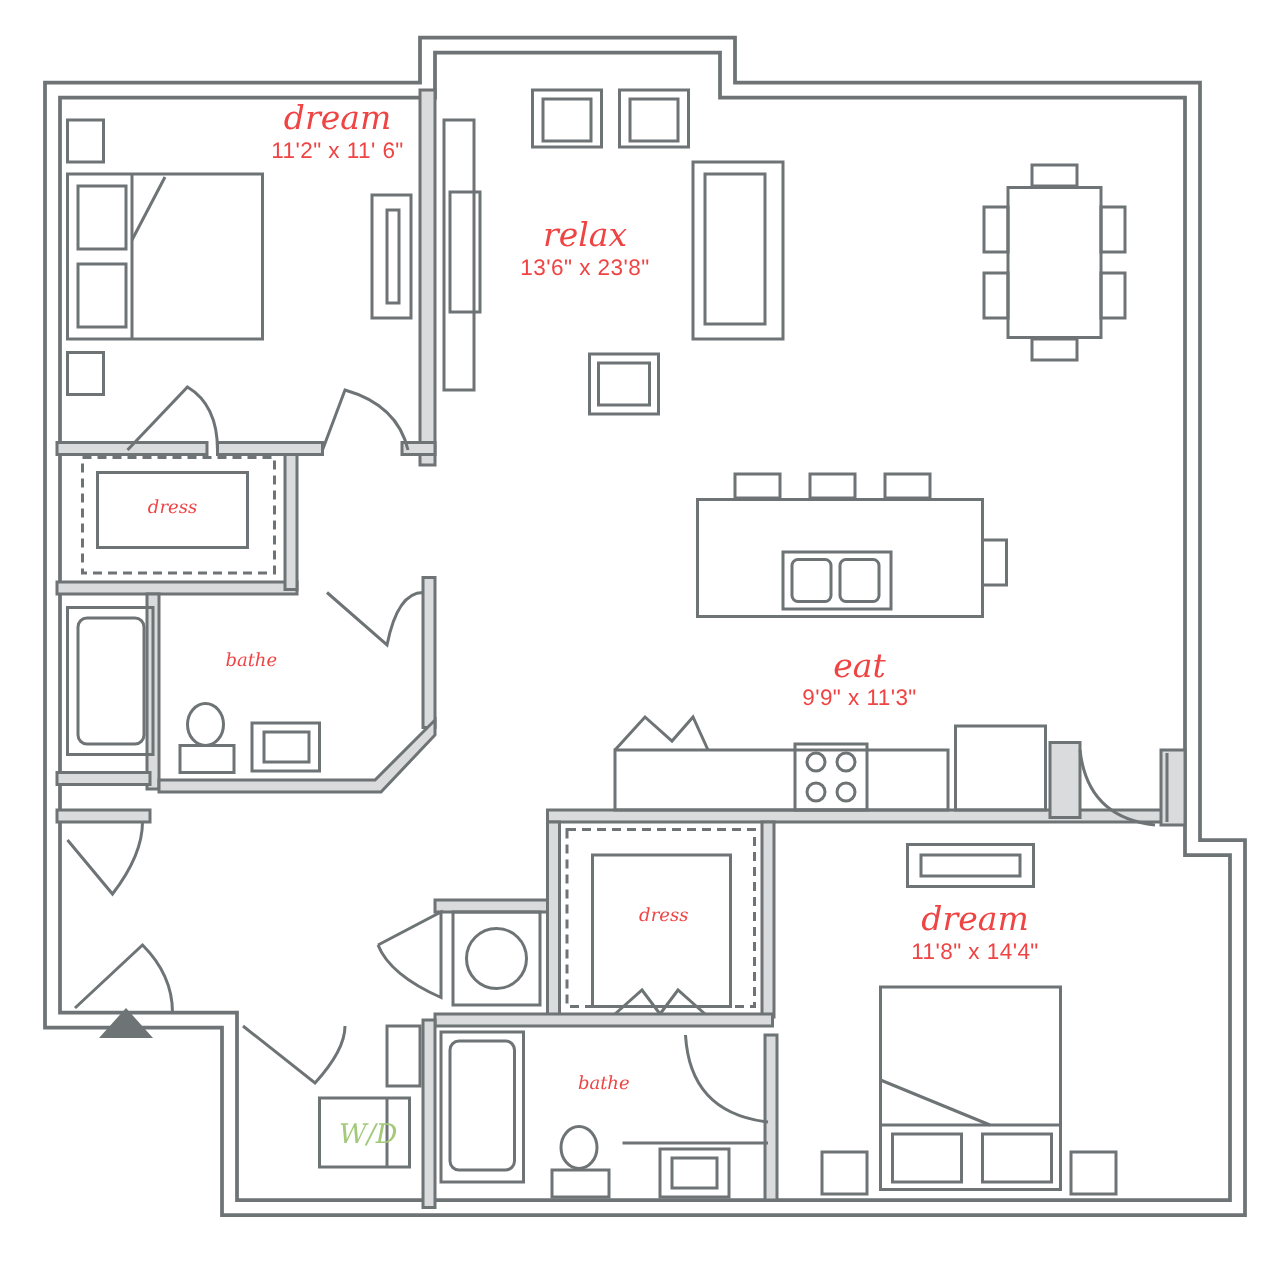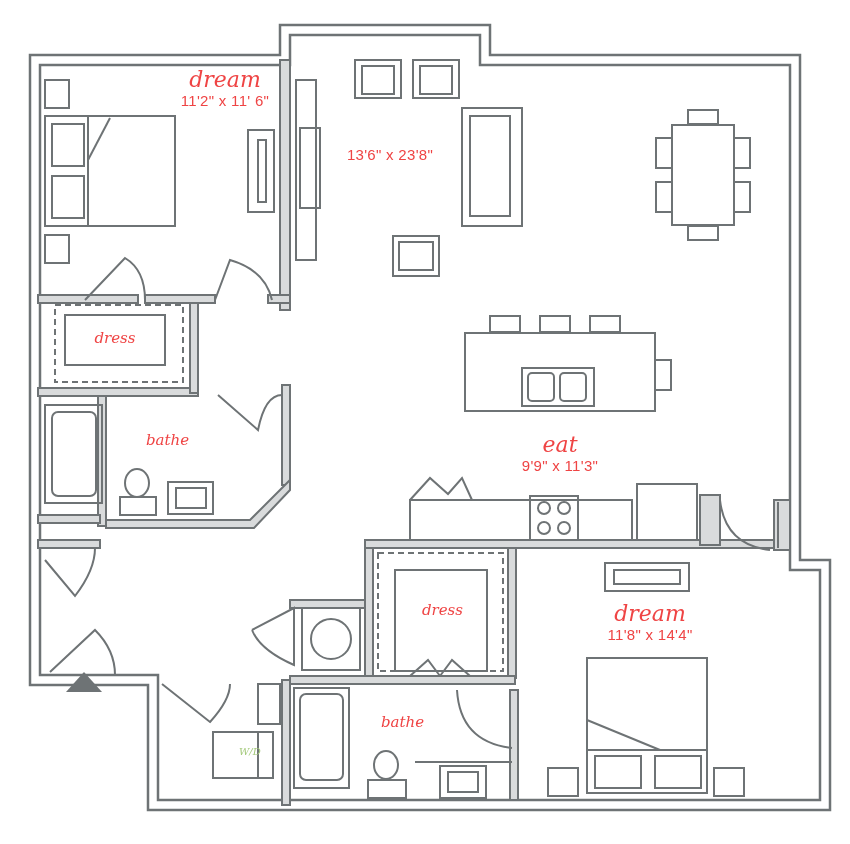--- a/index.html
+++ b/index.html
@@ -1,22 +1,22 @@
 <!DOCTYPE html>
 <html><head>
 <meta charset="utf-8">
 <style>
   html, body { margin:0; padding:0; background:#ffffff; }
   body { width:850px; height:844px; position:relative; overflow:hidden; font-family:"Liberation Sans", sans-serif; }
   svg { position:absolute; left:0; top:0; }
   .lbl { position:absolute; text-align:center; color:#ef4444; pointer-events:none; }
   .lbl .name { font-family:"DejaVu Serif", serif; font-style:italic; font-size:22px; line-height:24px; display:block; }
   .lbl .dim { font-family:"Liberation Sans", sans-serif; font-size:15px; line-height:17px; display:block; letter-spacing:0.3px; }
-  .lbl.small .name { font-size:15px; }
-  .wd { position:absolute; font-family:"DejaVu Serif", serif; font-style:italic; font-size:10px; color:#a3c97a;margin-left:13px; }
+  .lbl.small .name { font-size:12px; }
+  .wd { position:absolute; font-family:"DejaVu Serif", serif; font-style:italic; font-size:18px; color:#a3c97a; }
 </style>
 </head>
 <body>
 
 <svg width="850" height="844" viewBox="0 0 850 844">
   <g fill="none" stroke="#6e7375" stroke-width="2.5" stroke-linejoin="miter">
 
     <path d="M30,55 L280,55 L280,25 L490,25 L490,55 L800,55 L800,560 L830,560 L830,810 L148,810 L148,685 L30,685 Z"></path>
     <path d="M40,65 L290,65 L290,35 L480,35 L480,65 L790,65 L790,570 L820,570 L820,800 L158,800 L158,675 L40,675 Z"></path>
   </g>
@@ -147,29 +147,30 @@
   </g>
 
   <polygon points="66,692 84,672 102,692" fill="#6e7375"></polygon>
 </svg>
 
 <div class="lbl" style="left:150px;top:68px;width:150px;">
   <span class="name">dream</span>
   <span class="dim">11'2" x 11' 6"</span>
 </div>
 <div class="lbl" style="left:315px;top:146px;width:150px;">
+  <span class="name">relax</span>
   <span class="dim">13'6" x 23'8"</span>
 </div>
 <div class="lbl small" style="left:70px;top:326px;width:90px;">
   <span class="name">dress</span>
 </div>
 <div class="lbl small" style="left:120px;top:428px;width:95px;">
   <span class="name">bathe</span>
 </div>
-<div class="lbl" style="left:485px;top:433px;width:150px;">
+<div class="lbl" style="left:498px;top:433px;width:150px;">
   <span class="name">eat</span>
   <span class="dim">9'9" x 11'3"</span>
 </div>
 <div class="lbl small" style="left:395px;top:598px;width:95px;">
   <span class="name">dress</span>
 </div>
 <div class="lbl" style="left:570px;top:602px;width:160px;">
   <span class="name">dream</span>
   <span class="dim">11'8" x 14'4"</span>
 </div>

